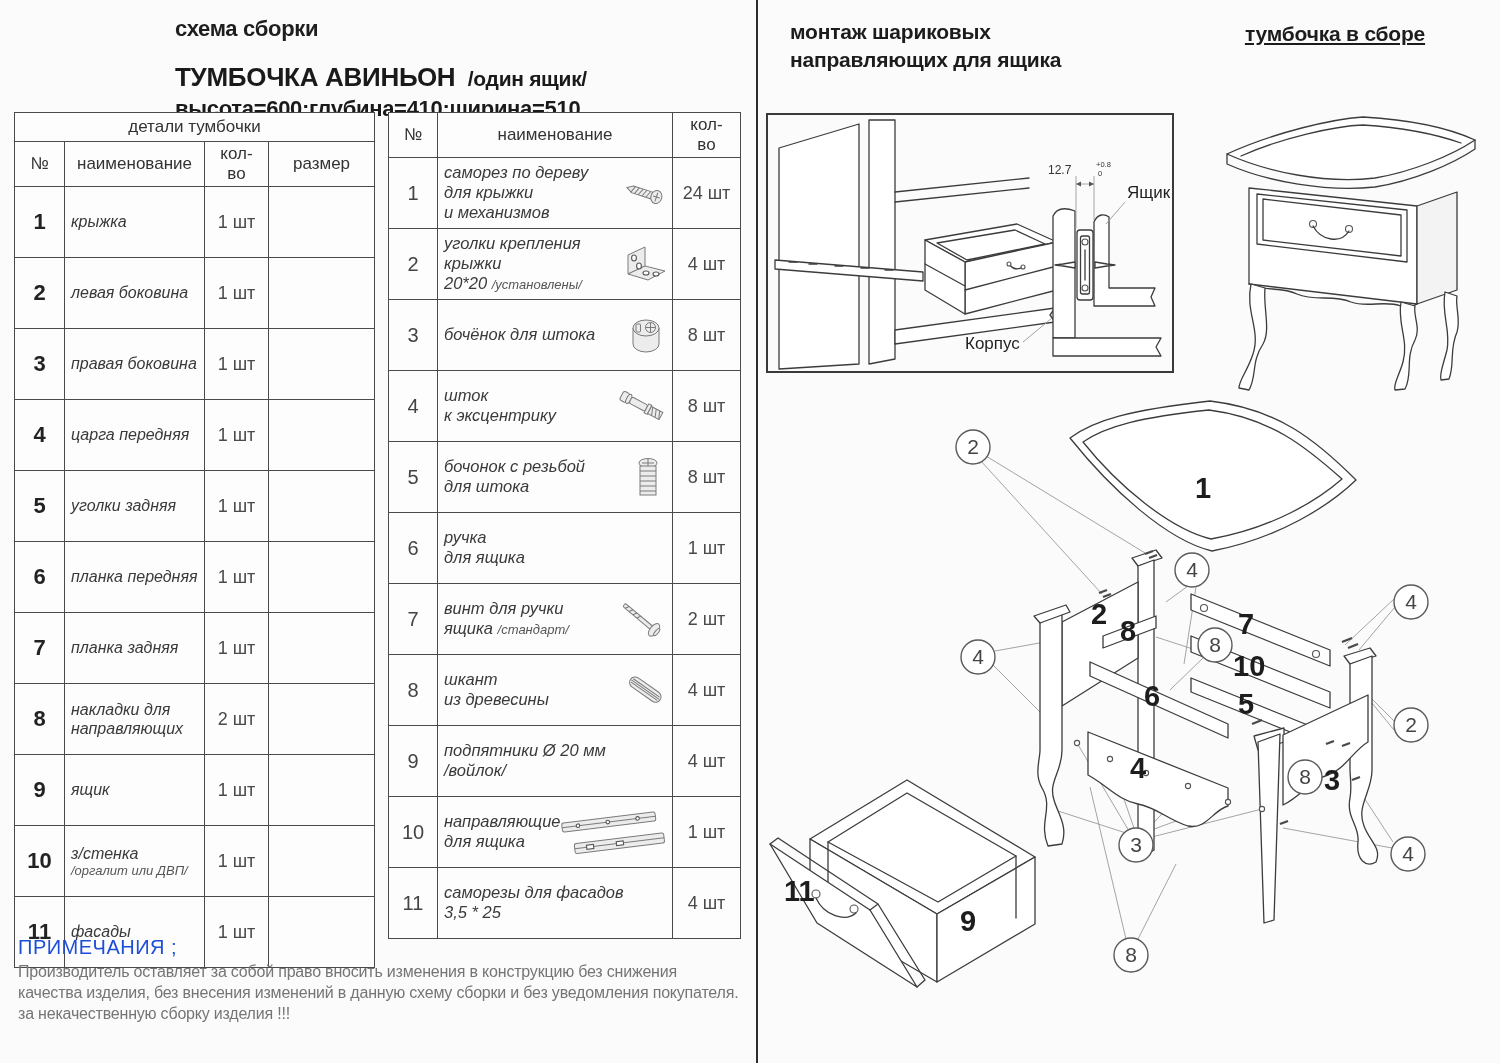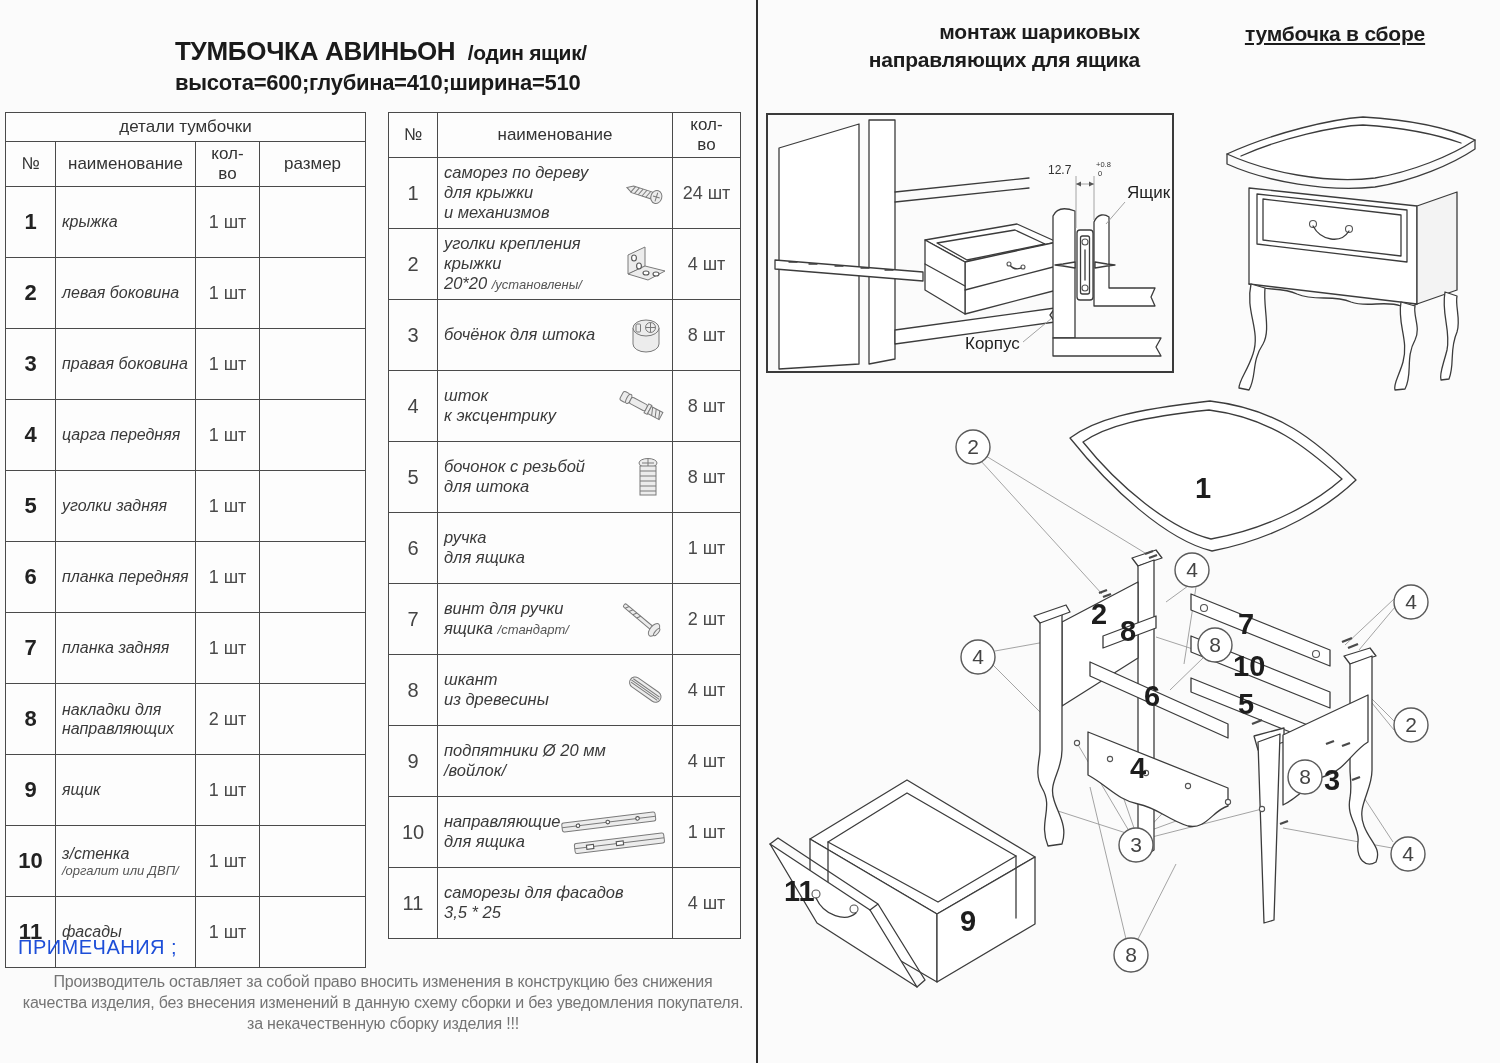--- a/index.html
+++ b/index.html
@@ -10,51 +10,51 @@
   }
   .v-divider{position:absolute;left:756px;top:0;width:2px;height:1063px;background:#2e2e2e;}
 
   
   .title-block{position:absolute;left:175px;top:16px;letter-spacing:-0.3px;}
   .tb1{font-size:22px;font-weight:bold;color:#1e1e1e;}
   .tb2{font-size:26px;font-weight:bold;color:#1a1a1a;margin-top:20px;}
   .tb2 .sub{font-size:21px;font-weight:bold;}
   .tb3{font-size:22px;font-weight:bold;color:#1a1a1a;margin-top:3px;}
 
-  .r-title{position:absolute;font-size:21px;font-weight:bold;color:#1c1c1c;text-align:right;letter-spacing:-0.2px;line-height:1.35;}
+  .r-title{position:absolute;font-size:21px;font-weight:bold;color:#1c1c1c;text-align:left;letter-spacing:-0.2px;line-height:1.35;}
   #mount-title{left:790px;top:18px;width:350px;}
   #assembled-title{left:1215px;top:20px;width:240px;text-align:center;text-decoration:underline;}
 
   
   table{border-collapse:collapse;table-layout:fixed;position:absolute;background:#fdfdfd;}
   td{border:1.6px solid #4a4a4a;padding:2px 6px;vertical-align:middle;overflow:hidden;}
   .t-title td{font-size:17px;text-align:center;height:24px;color:#333;}
   .t-head td{font-size:17px;text-align:center;height:30px;color:#333;}
-  #parts-table{left:5px;top:112px;width:360px;}
+  #parts-table{left:14px;top:112px;width:360px;}
   #parts-table td{height:66px;}
   #parts-table .t-title td,#hw-table .t-title td{height:24px;}
   #parts-table .t-head td,#hw-table .t-head td{height:30px;}
   .c-num{text-align:center;font-weight:bold;font-size:22px;color:#222;}
   .c-name{font-size:16px;color:#3a3a3a;position:relative;font-style:italic;}
   .c-qty{text-align:center;font-size:18px;color:#4a4a4a;}
   .nm{white-space:pre-line;line-height:1.2;}
   .nt{font-size:13px;color:#555;}
   .blk{display:block;}
   #hw-table{left:388px;top:112px;width:352px;}
   #hw-table td{height:66px;}
   #hw-table .c-num{font-weight:normal;font-size:20px;color:#444;}
   #hw-table .c-name{font-size:16.5px;}
   .icon{position:absolute;right:3px;top:50%;transform:translateY(-50%);line-height:0;}
   .icon svg{stroke:#7a7a7a;fill:#ececec;stroke-width:1;}
   .ithin{stroke:#7a7a7a;fill:none;}
 
   
   #notes{position:absolute;left:18px;top:936px;width:730px;}
   .notes-title{font-size:20px;color:#1d4ed8;letter-spacing:0.5px;}
-  .notes-body{font-size:16px;color:#757575;line-height:1.32;margin-top:12px;letter-spacing:-0.2px;text-align:center;}
+  .notes-body{font-size:16px;color:#757575;line-height:1.32;margin-top:2px;letter-spacing:-0.2px;}
 
   
   .ln{stroke:#3c3c3c;stroke-width:1.3;fill:#fff;stroke-linejoin:round;stroke-linecap:round;}
   .lnn{stroke:#3c3c3c;stroke-width:1.3;fill:none;stroke-linejoin:round;stroke-linecap:round;}
   .shade{fill:#f3f3f3;}
   .ld{stroke:#9a9a9a;stroke-width:0.9;fill:none;}
   .peg{stroke:#4a4a4a;stroke-width:2.4;}
   .hole{fill:#fff;stroke:#555;stroke-width:1.1;}
   .co circle{fill:#fff;stroke:#5a5a5a;stroke-width:1.4;}
   .co text{font-size:21px;fill:#444;text-anchor:middle;font-family:"Liberation Sans",sans-serif;}
@@ -66,20 +66,21 @@
   #mount-svg{position:absolute;left:765px;top:112px;}
   #assembled-svg{position:absolute;left:1205px;top:92px;}
   #exploded-svg{position:absolute;left:758px;top:390px;}
 </style>
 </head>
 <body>
 
 <div class="v-divider"></div>
 
 <div class="title-block">
+  <div class="tb1">схема сборки</div>
   <div class="tb2">
     <span>ТУМБОЧКА АВИНЬОН</span>
     <span class="sub">&nbsp;<span>/один ящик/</span></span>
   </div>
   <div class="tb3">высота=600;глубина=410;ширина=510</div>
 </div>
 
 <table id="parts-table">
   <colgroup>
       <col style="width:50px">

